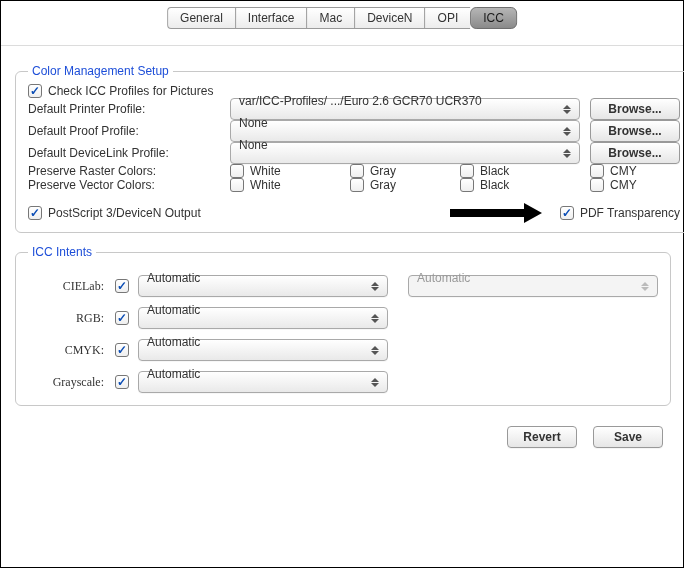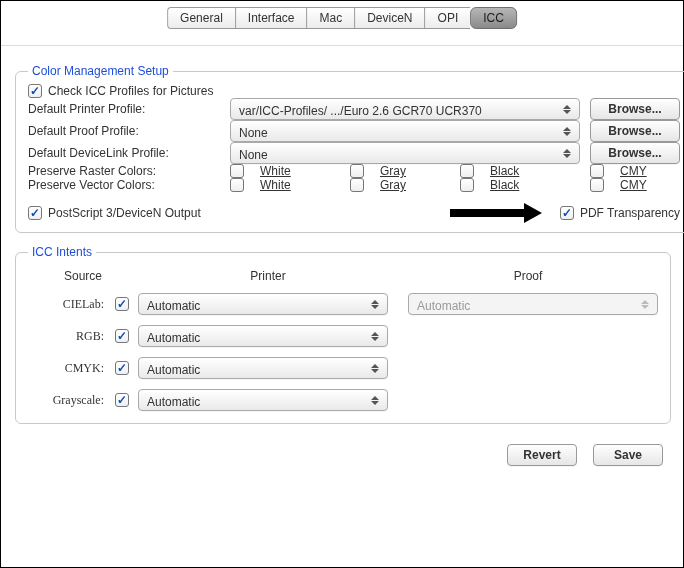--- a/index.html
+++ b/index.html
@@ -96,22 +96,22 @@
     align-items: center;
     gap: 6px;
   }
   .dropdown {
     flex: 1;
     height: 22px;
     border: 1px solid #a9a9a9;
     border-radius: 4px;
     background: linear-gradient(#ffffff, #e9e9e9);
     display: flex;
-    align-items: flex-end;
-    padding: 0 20px 1px 8px;
+    align-items: center;
+    padding: 0 20px 16px 8px;
     position: relative;
     box-shadow: 0 1px 0 rgba(0,0,0,.03);
     font-size: 12px;
     color: #333;
   }
   .dropdown.disabled {
     color: #9a9a9a;
     background: #f4f4f4;
   }
   .dropdown .caret {
@@ -154,22 +154,21 @@
     font-weight: bold;
   }
   .small-check-group {
     display: flex;
     gap: 0;
     flex: 1;
   }
   .mini-check {
     display: flex;
     align-items: center;
-    gap: 16px;
-    text-decoration: underline;
+    gap: 6px;
   }
   .mini-check:nth-child(1){ width:120px; }
   .mini-check:nth-child(2){ width:110px; }
   .mini-check:nth-child(3){ width:130px; }
   .mini-check:nth-child(4){ width:90px; }
 
   .arrow {
     position: relative;
     width: 92px;
     height: 12px;
@@ -327,25 +326,20 @@
       <div class="check-label">
         <span class="checkbox checked"></span>
         <span>PDF Transparency</span>
       </div>
     </div>
   </fieldset>
 
   <fieldset class="group" style="margin-top:12px;">
     <legend>ICC Intents</legend>
 
-    <div class="intents-header">
-      <div class="src">Source</div>
-      <div>Printer</div>
-      <div>Proof</div>
-    </div>
 
     <div class="intent-row">
       <div class="lab">CIELab:</div>
       <div class="chk">
           <span class="checkbox checked"></span>
         </div>
       <div class="dropdown">
         <span>Automatic</span>
         <span class="caret"></span>
       </div>

